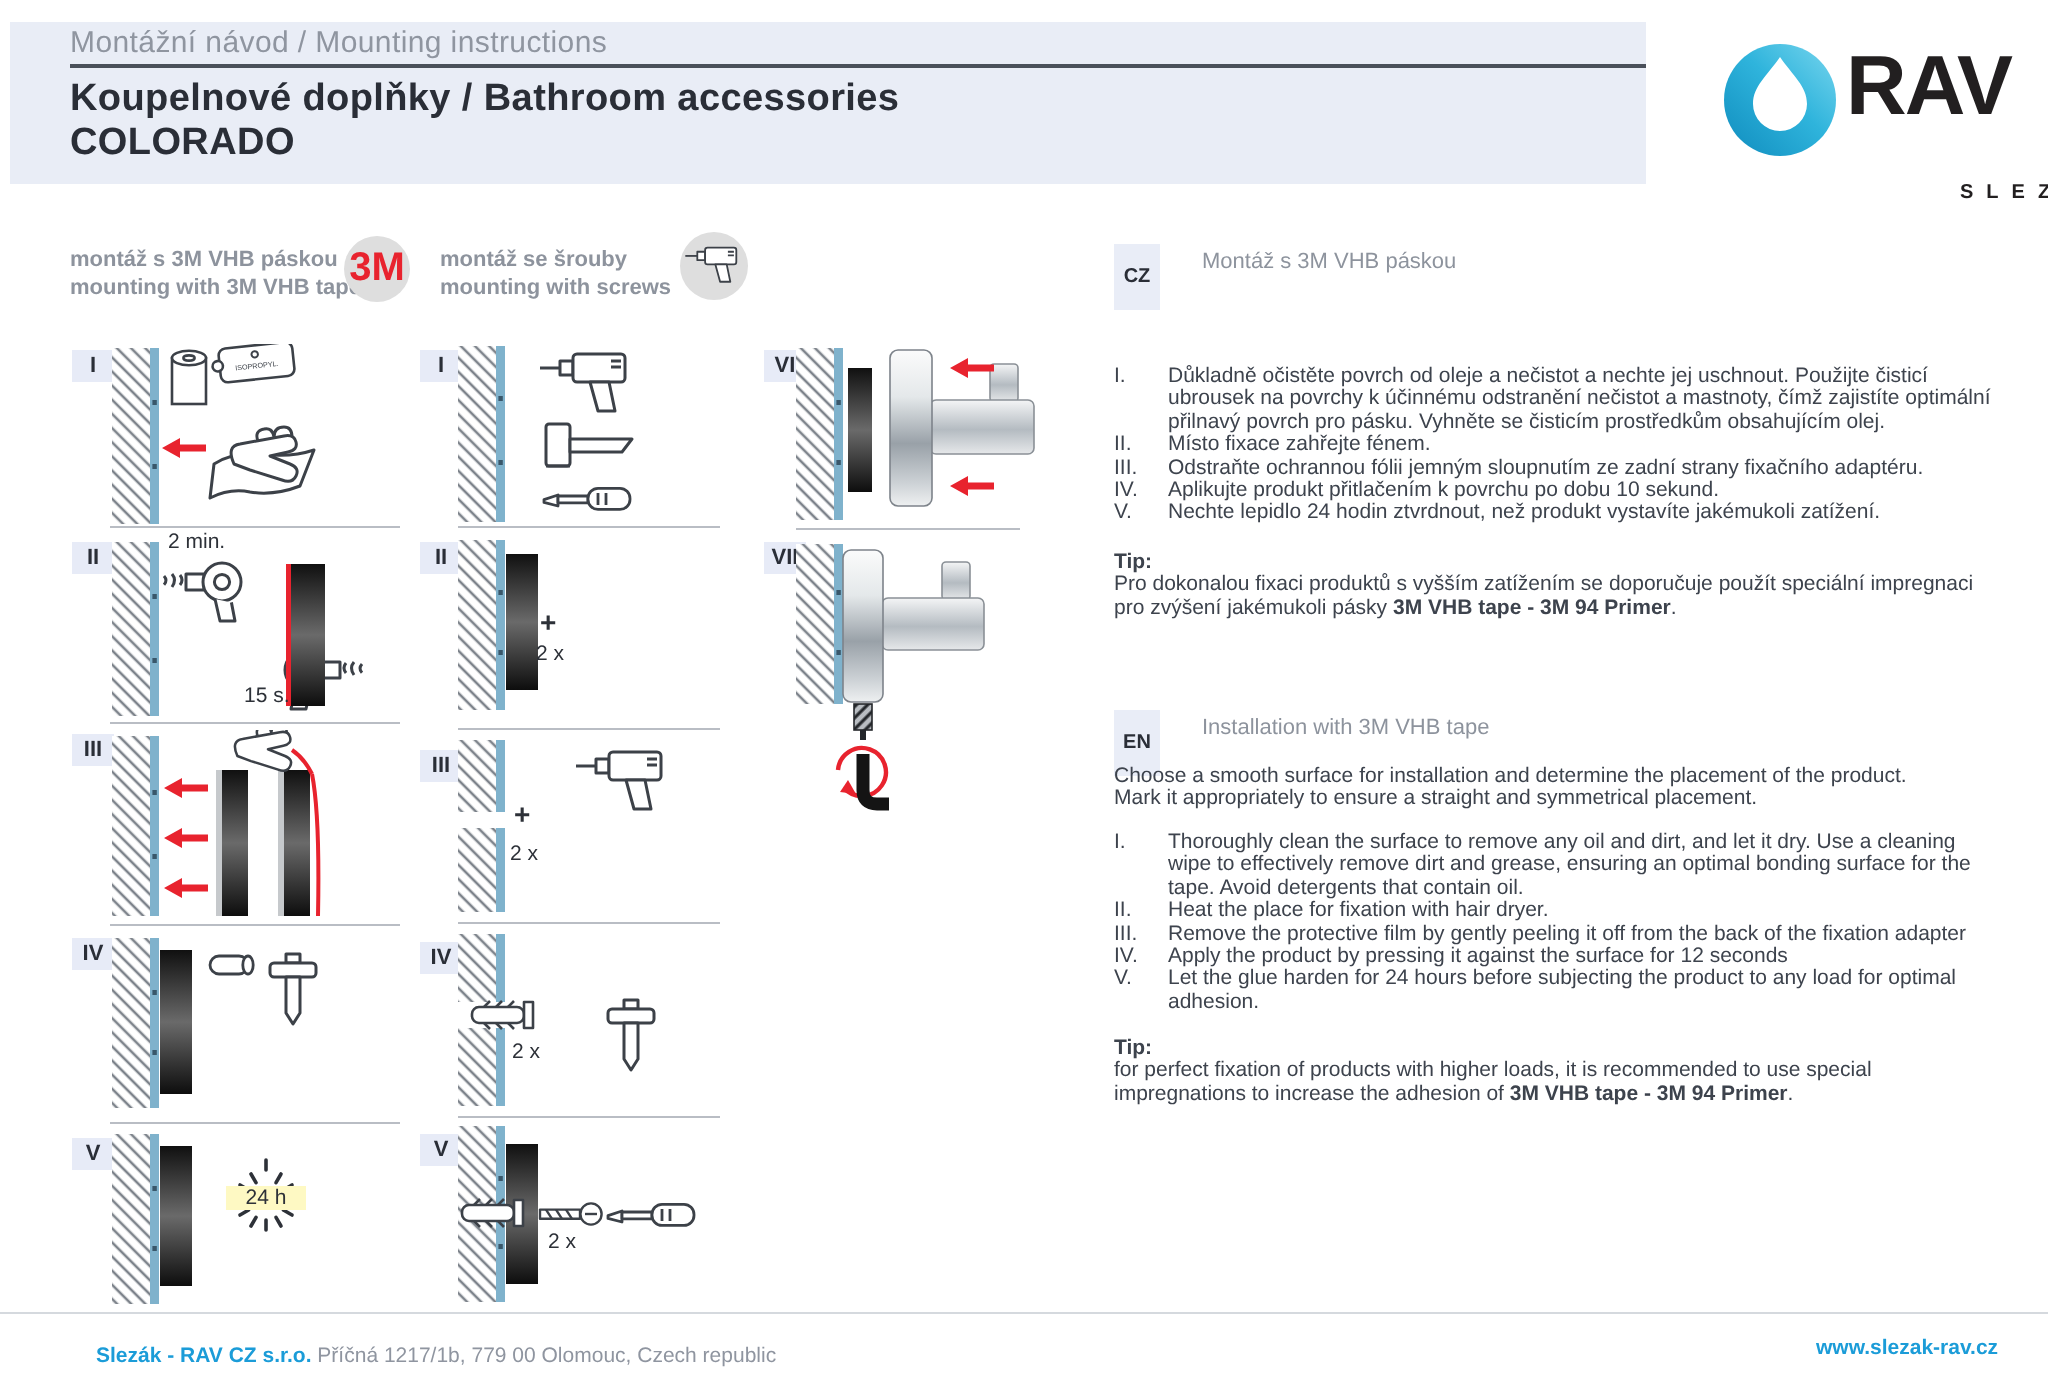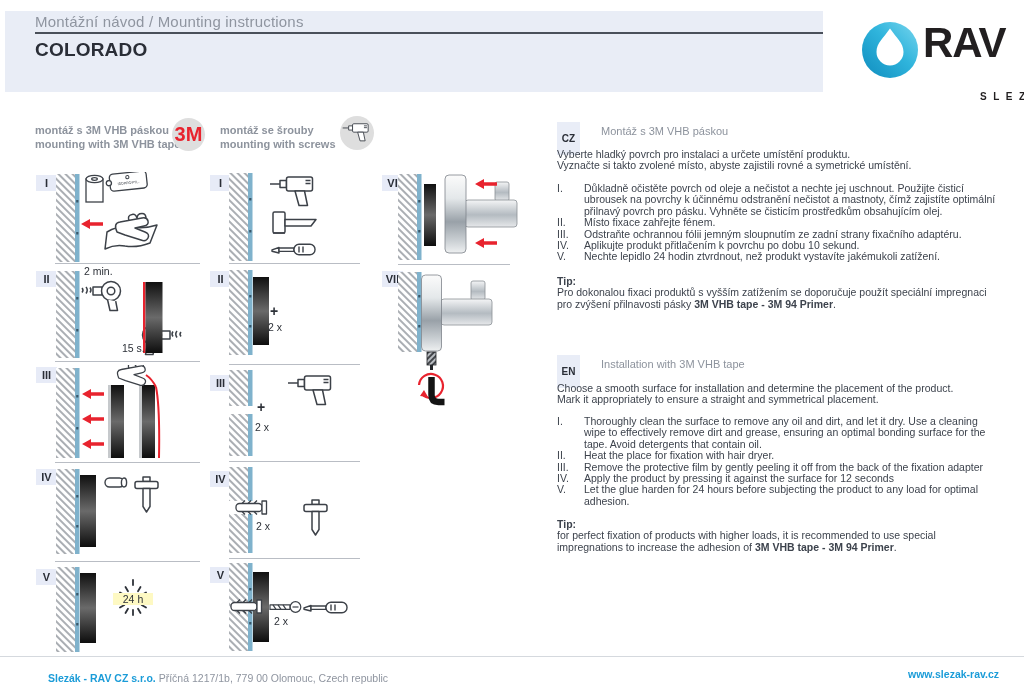--- a/index.html
+++ b/index.html
@@ -130,20 +130,21 @@
         <path d="M2 20 q-4 -9 3 -10 l22 -4 q5 -1 6 3 q1 4 -4 5 l-9 2 l10 4 q5 2 3 6 q-2 4 -7 2 l-16 -5 z"></path>
         <path d="M14 8.5 q-2 -5 3 -6 q4 -1 5 4 M22 6.5 q0 -5 5 -5 q4 0 4 5" fill="none"></path>
       </g>
     </defs>
   </svg>
 
   <div class="abs band" style="left:5px; top:11px; width:818px; height:81px;"></div>
   <div class="abs subtitle" style="left:35px; top:13px;">Montážní návod / Mounting instructions</div>
   <div class="abs rule" style="left:35px; top:32px; width:788px;"></div>
   <div class="abs title" style="left:35px; top:39px;">
+    <div>Koupelnové doplňky / Bathroom accessories</div>
     <div>COLORADO</div>
   </div>
 
   <svg class="abs" style="left:860px; top:20px;" width="60" height="60" viewBox="0 0 60 60">
     <circle cx="30" cy="30" r="28" fill="url(#drop)"></circle>
     <path d="M30 8.5 C36.5 18 43.5 23 43.5 32 a13.5 13.5 0 1 1 -27 0 C16.5 23 23.5 18 30 8.5 z" fill="#fff"></path>
   </svg>
   <div class="abs brand-rav" style="left:923px; top:23px;">RAV</div>
   <div class="abs brand-sub" style="left:980px; top:66px;margin-top:25px;">SLEZÁK</div>
 
@@ -352,24 +353,20 @@
   <span class="abs plus" style="left:270px; top:303px;">+</span>
   <span class="abs art-label" style="left:268px; top:321px;">2 x</span>
   <span class="abs plus" style="left:257px; top:399px;">+</span>
   <span class="abs art-label" style="left:255px; top:421px;">2 x</span>
   <span class="abs art-label" style="left:256px; top:520px;">2 x</span>
   <span class="abs art-label" style="left:274px; top:615px;">2 x</span>
 
   <div class="abs lang-badge" style="left:557px; top:122px;">CZ</div>
   <div class="abs col-heading" style="left:601px; top:125px;">Montáž s 3M VHB páskou</div>
 
-  <div class="abs body-text" style="left:557px; top:149px; width:443px;">
-    <div>Vyberte hladký povrch pro instalaci a určete umístění produktu.</div>
-    <div>Vyznačte si takto zvolené místo, abyste zajistili rovné a symetrické umístění.</div>
-  </div>
 
   <div class="abs body-text rlist" style="left:557px; top:183px; width:443px;">
     <div class="li">
         <span>I.</span>
         <span>Důkladně očistěte povrch od oleje a nečistot a nechte jej uschnout. Použijte čisticí ubrousek na povrchy k účinnému odstranění nečistot a mastnoty, čímž zajistíte optimální přilnavý povrch pro pásku. Vyhněte se čisticím prostředkům obsahujícím olej.</span>
       </div>
     <div class="li">
         <span>II.</span>
         <span>Místo fixace zahřejte fénem.</span>
       </div>
@@ -382,21 +379,21 @@
         <span>Aplikujte produkt přitlačením k povrchu po dobu 10 sekund.</span>
       </div>
     <div class="li">
         <span>V.</span>
         <span>Nechte lepidlo 24 hodin ztvrdnout, než produkt vystavíte jakémukoli zatížení.</span>
       </div>
   </div>
 
   <div class="abs body-text" style="left:557px; top:276px; width:443px;">
     <div class="tipb">Tip:</div>
-    <div><span>Pro dokonalou fixaci produktů s vyšším zatížením se doporučuje použít speciální impregnaci pro zvýšení přilnavosti pásky </span><span class="tipb">3M VHB tape - 3M 94 Primer</span><span>.</span></div>
+    <div><span>Pro dokonalou fixaci produktů s vyšším zatížením se doporučuje použít speciální impregnaci pro zvýšení jakémukoli pásky </span><span class="tipb">3M VHB tape - 3M 94 Primer</span><span>.</span></div>
   </div>
 
   <div class="abs lang-badge" style="left:557px; top:355px;">EN</div>
   <div class="abs col-heading" style="left:601px; top:358px;">Installation with 3M VHB tape</div>
 
   <div class="abs body-text" style="left:557px; top:383px; width:443px;">
     <div>Choose a smooth surface for installation and determine the placement of the product.</div>
     <div>Mark it appropriately to ensure a straight and symmetrical placement.</div>
   </div>
 

